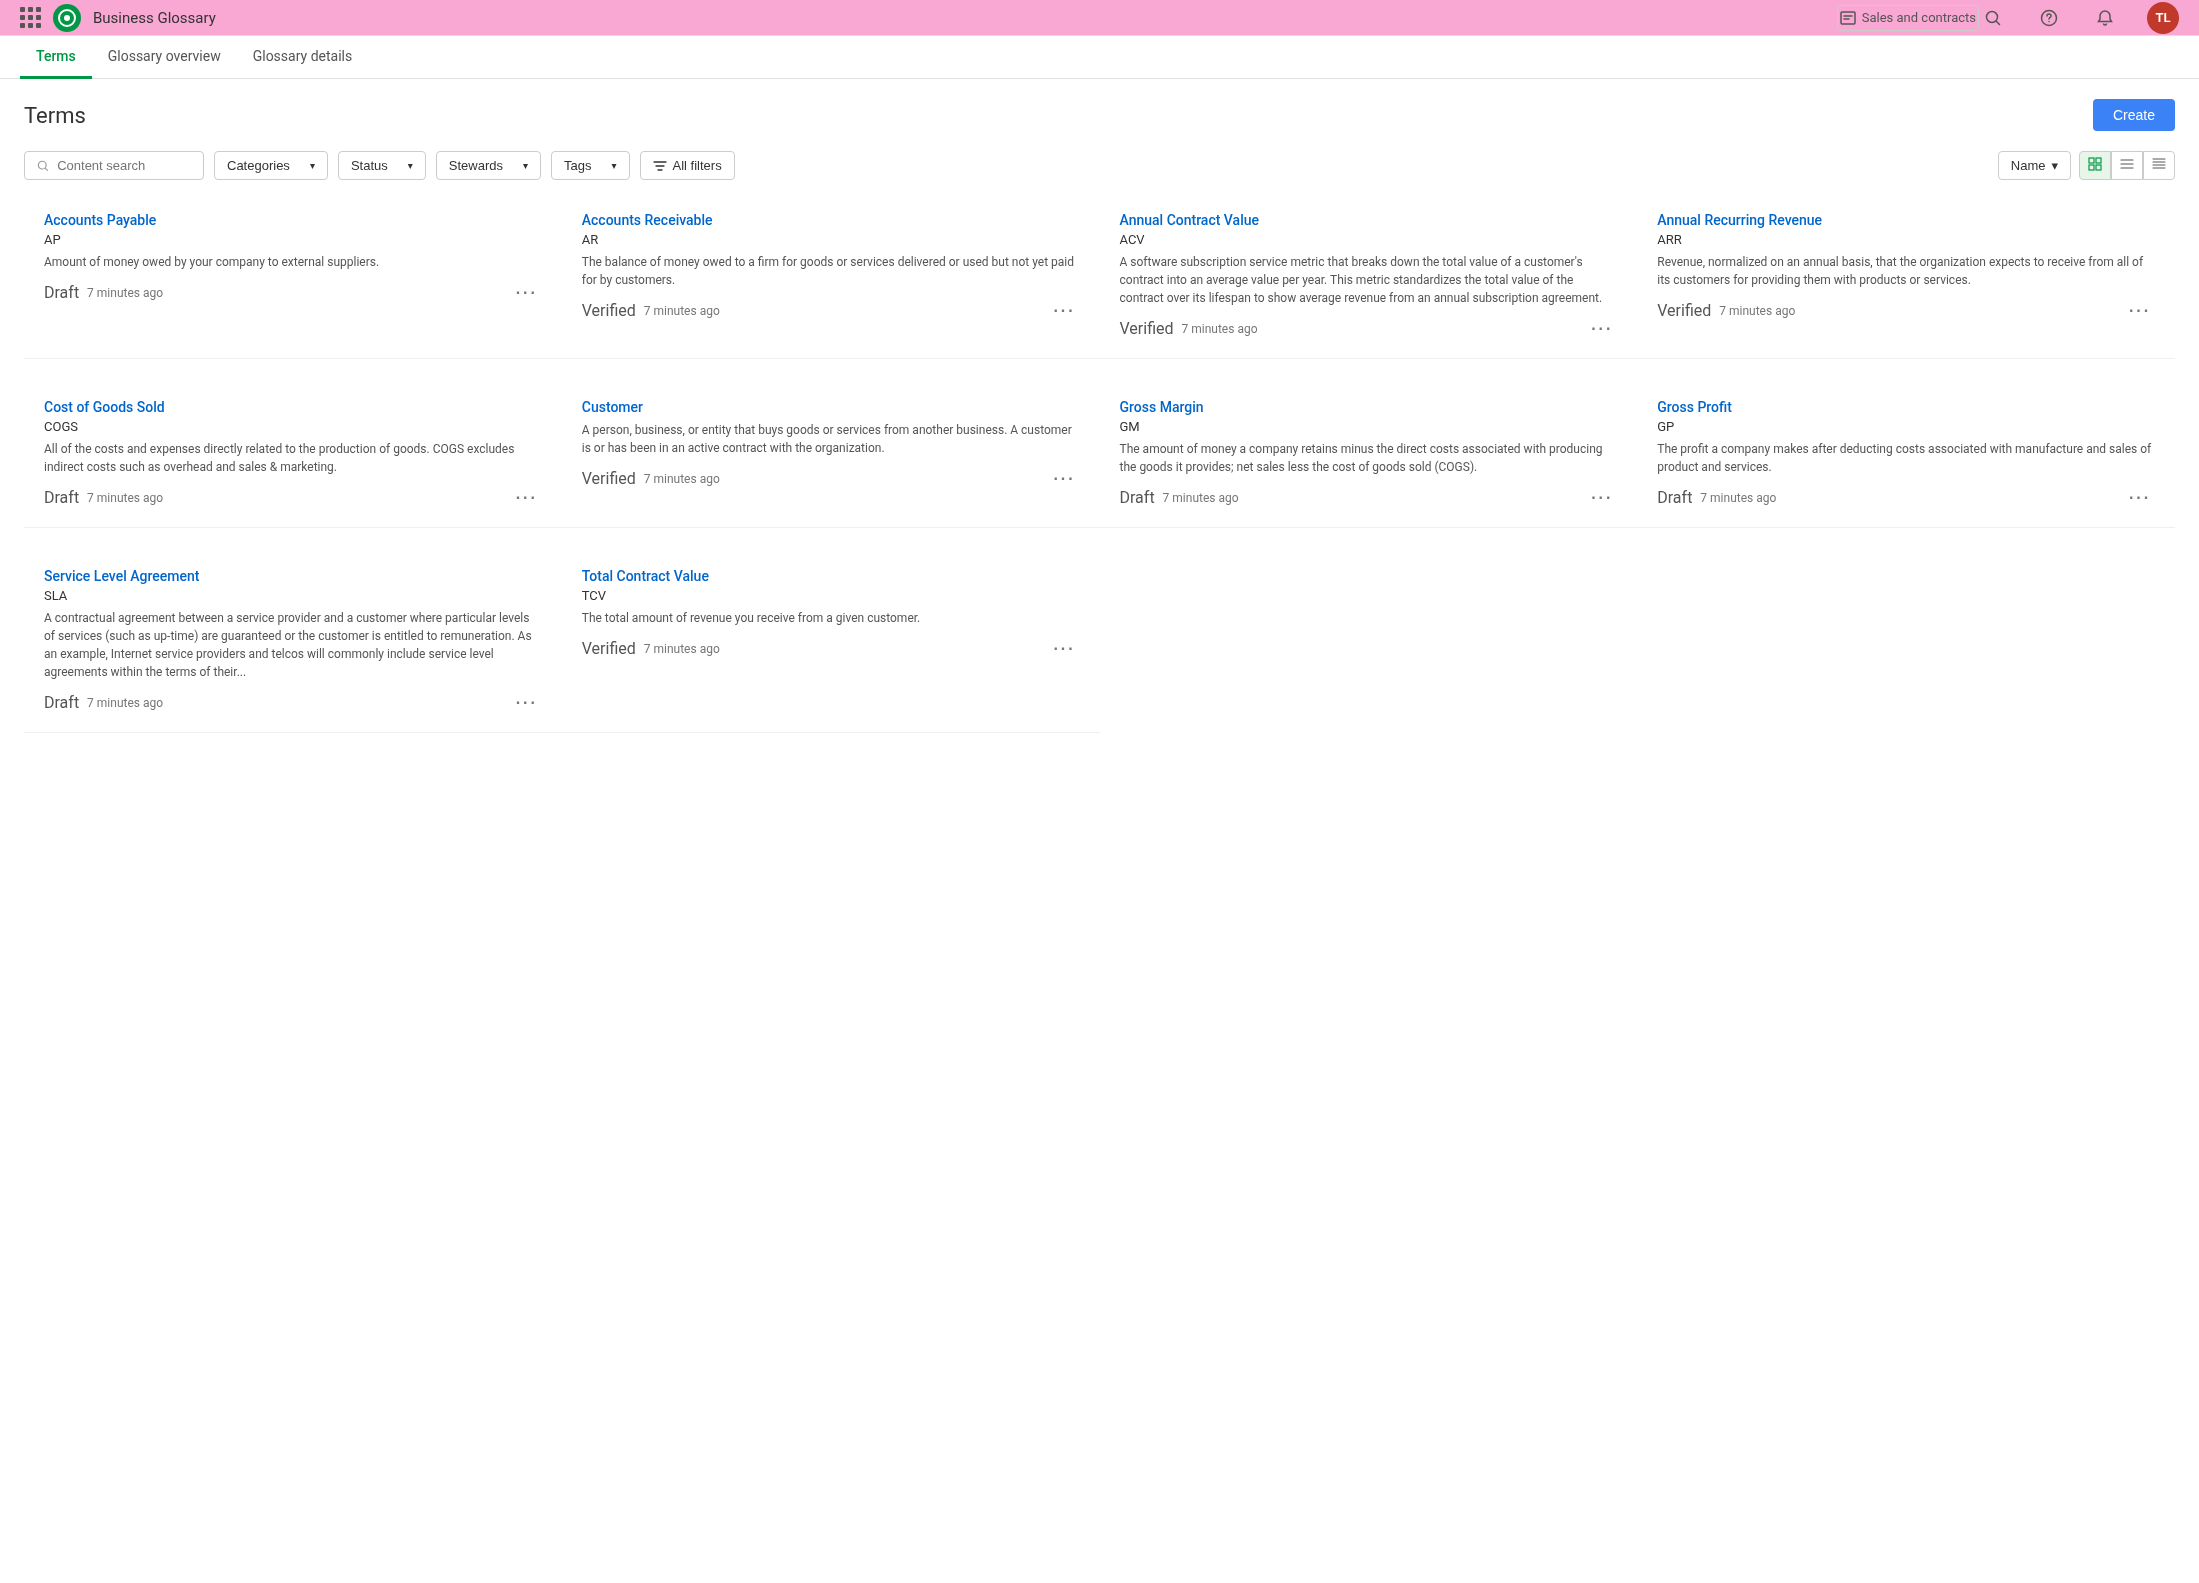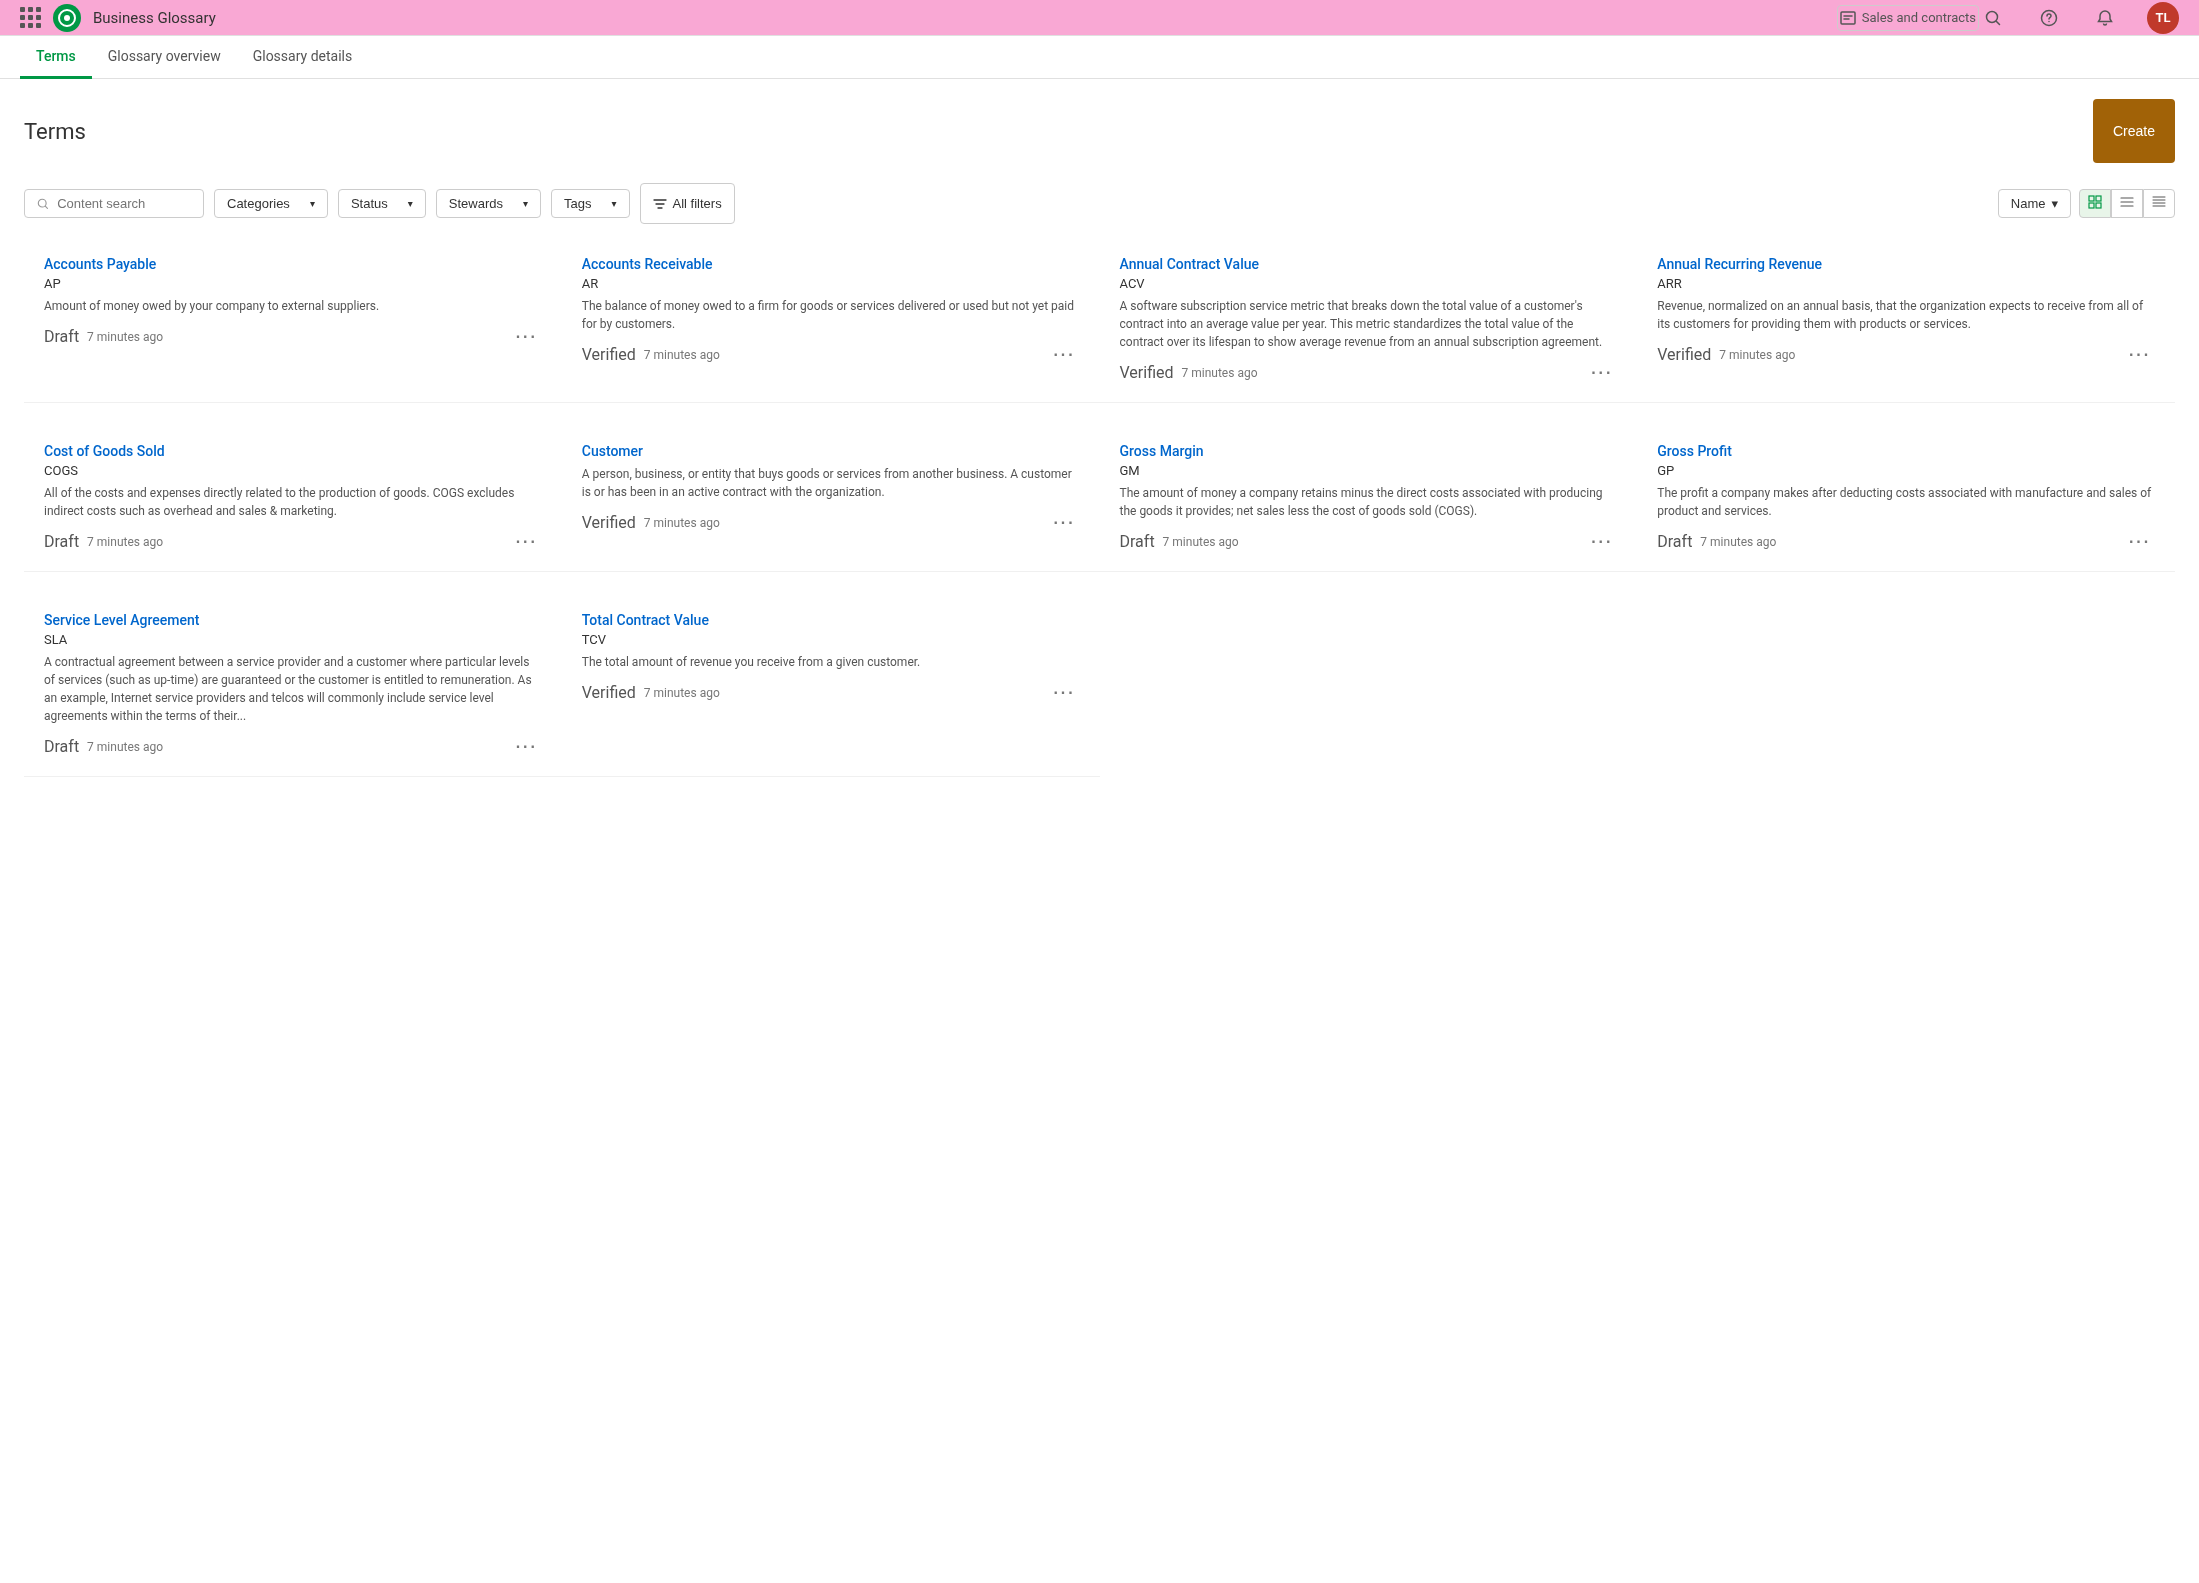--- a/index.html
+++ b/index.html
@@ -25,29 +25,29 @@
 
     
     .tabnav { display: flex; align-items: center; padding: 0 20px; border-bottom: 1px solid #e0e0e0; }
     .tabnav-item { padding: 12px 16px; font-size: 14px; cursor: pointer; color: #555; border-bottom: 3px solid transparent; margin-bottom: -1px; }
     .tabnav-item.active { color: #009845; border-bottom-color: #009845; font-weight: 500; }
 
     
     .main { padding: 20px 24px; }
     .page-header { display: flex; align-items: center; justify-content: space-between; margin-bottom: 20px; }
     .page-title { font-size: 22px; font-weight: 400; }
-    .create-btn { background: #a16207; color: white; border: none; border-radius: 4px; padding: 24px 20px; font-size: 14px; cursor: pointer; font-weight: 500; }
+    .create-btn { background: #3b82f6; color: white; border: none; border-radius: 4px; padding: 8px 20px; font-size: 14px; cursor: pointer; font-weight: 500; }
 
     
     .filterbar { display: flex; align-items: center; gap: 10px; margin-bottom: 12px; }
     .search-box { display: flex; align-items: center; gap: 8px; border: 1px solid #ccc; border-radius: 4px; padding: 6px 12px; flex: 0 0 180px; }
     .search-box input { border: none; outline: none; font-size: 13px; color: #777; width: 100%; background: transparent; }
     .filter-btn { display: flex; align-items: center; gap: 20px; border: 1px solid #ccc; border-radius: 4px; padding: 6px 12px; cursor: pointer; font-size: 13px; color: #333; background: #fff; }
     .filter-btn .chevron { font-size: 10px; }
-    .all-filters-btn { display: flex; align-items: center; gap: 6px; border: 1px solid #ccc; border-radius: 4px; padding: 12px 12px; cursor: pointer; font-size: 13px; color: #333; background: #fff; }
+    .all-filters-btn { display: flex; align-items: center; gap: 6px; border: 1px solid #ccc; border-radius: 4px; padding: 6px 12px; cursor: pointer; font-size: 13px; color: #333; background: #fff; }
     .filterbar-right { margin-left: auto; display: flex; align-items: center; gap: 8px; }
     .sort-btn { display: flex; align-items: center; gap: 6px; border: 1px solid #ccc; border-radius: 4px; padding: 6px 12px; cursor: pointer; font-size: 13px; color: #333; background: #fff; }
     .view-toggle { display: flex; }
     .view-btn { border: 1px solid #ccc; padding: 5px 8px; cursor: pointer; background: #fff; font-size: 14px; color: #555; }
     .view-btn.active { background: #e8f5e9; color: #009845; }
     .view-btn:first-child { border-radius: 4px 0 0 4px; }
     .view-btn:last-child { border-radius: 0 4px 4px 0; }
 
     
     .cards-grid { display: grid; grid-template-columns: repeat(4, 1fr); gap: 0; }

